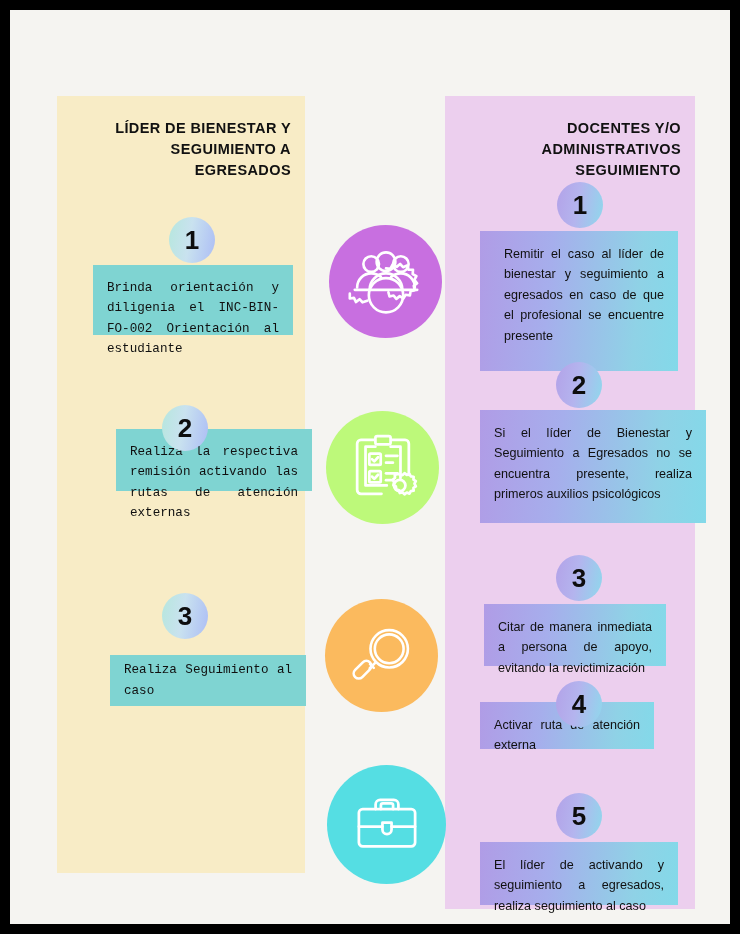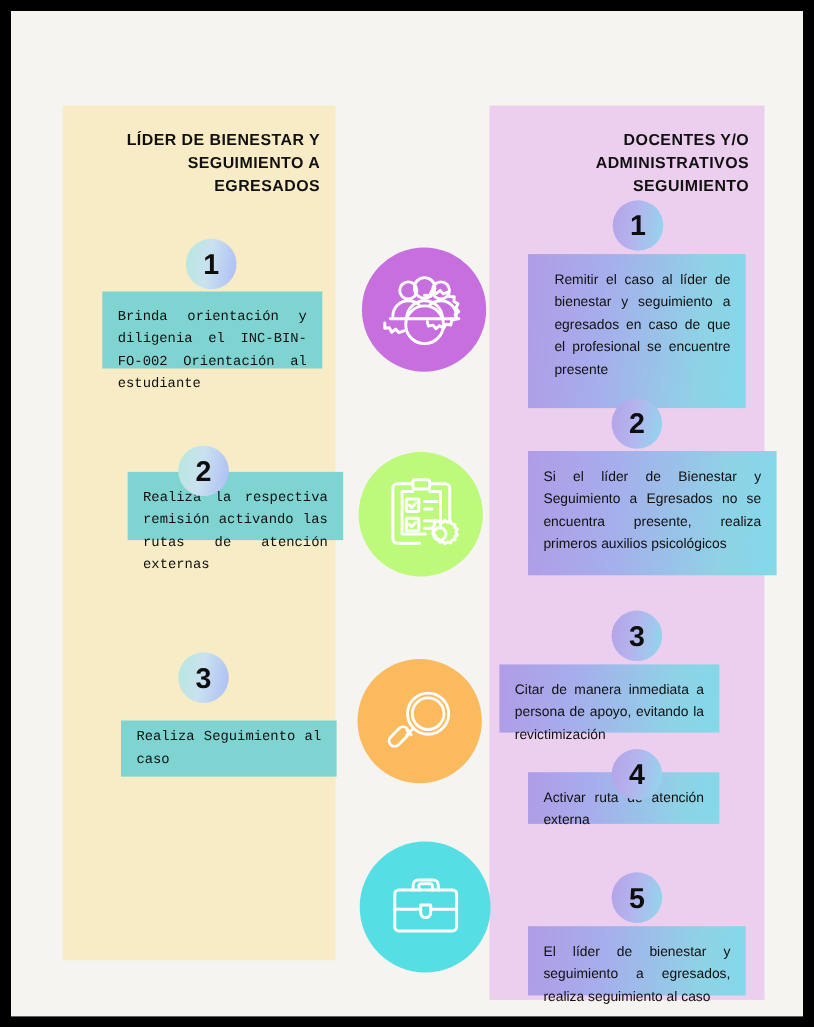--- a/index.html
+++ b/index.html
@@ -156,31 +156,31 @@
     <div class="step-box box-right" style="left:470px; top:221px; width:198px; height:140px;padding-left:24px;">Remitir el caso al líder de bienestar y seguimiento a egresados en caso de que el profesional se encuentre presente</div>
   </div>
 
   <div class="step">
     <div class="badge badge-right" style="left:546px; top:352px;">2</div>
     <div class="step-box box-right" style="left:470px; top:400px; width:226px; height:113px;">Si el líder de Bienestar y Seguimiento a Egresados no se encuentra presente, realiza primeros auxilios psicológicos</div>
   </div>
 
   <div class="step">
     <div class="badge badge-right" style="left:546px; top:545px;">3</div>
-    <div class="step-box box-right" style="left:444px; top:594px; width:200px; height:62px;">Citar de manera inmediata a persona de apoyo, evitando la revictimización</div>
+    <div class="step-box box-right" style="left:474px; top:594px; width:182px; height:62px;">Citar de manera inmediata a persona de apoyo, evitando la revictimización</div>
   </div>
 
   <div class="step">
     <div class="badge badge-right" style="left:546px; top:671px;">4</div>
     <div class="step-box box-right" style="left:470px; top:692px; width:174px; height:47px;">Activar ruta de atención externa</div>
   </div>
 
   <div class="step">
     <div class="badge badge-right" style="left:546px; top:783px;">5</div>
-    <div class="step-box box-right" style="left:470px; top:832px; width:198px; height:63px;">El líder de bienestar y seguimiento a egresados, realiza seguimiento al caso</div>
+    <div class="step-box box-right" style="left:470px; top:832px; width:198px; height:63px;">El líder de activando y seguimiento a egresados, realiza seguimiento al caso</div>
   </div>
 
   <div class="icon-circle" style="left:319px; top:215px; width:113px; height:113px; background:#c86fe0;">
     <svg width="78" height="78" viewBox="0 0 100 100" fill="none" stroke="#ffffff" stroke-width="3.4" stroke-linecap="round" stroke-linejoin="round">
       <circle cx="31" cy="27" r="10"></circle>
       <circle cx="69" cy="27" r="10"></circle>
       <circle cx="50" cy="24" r="12"></circle>
       <path d="M13 57c0-10 8-18 18-18 5 0 9 1.6 12.4 4.4"></path>
       <path d="M87 57c0-10-8-18-18-18-5 0-9 1.6-12.4 4.4"></path>
       <path d="M29 60c0-11.6 9.4-21 21-21s21 9.4 21 21"></path>

